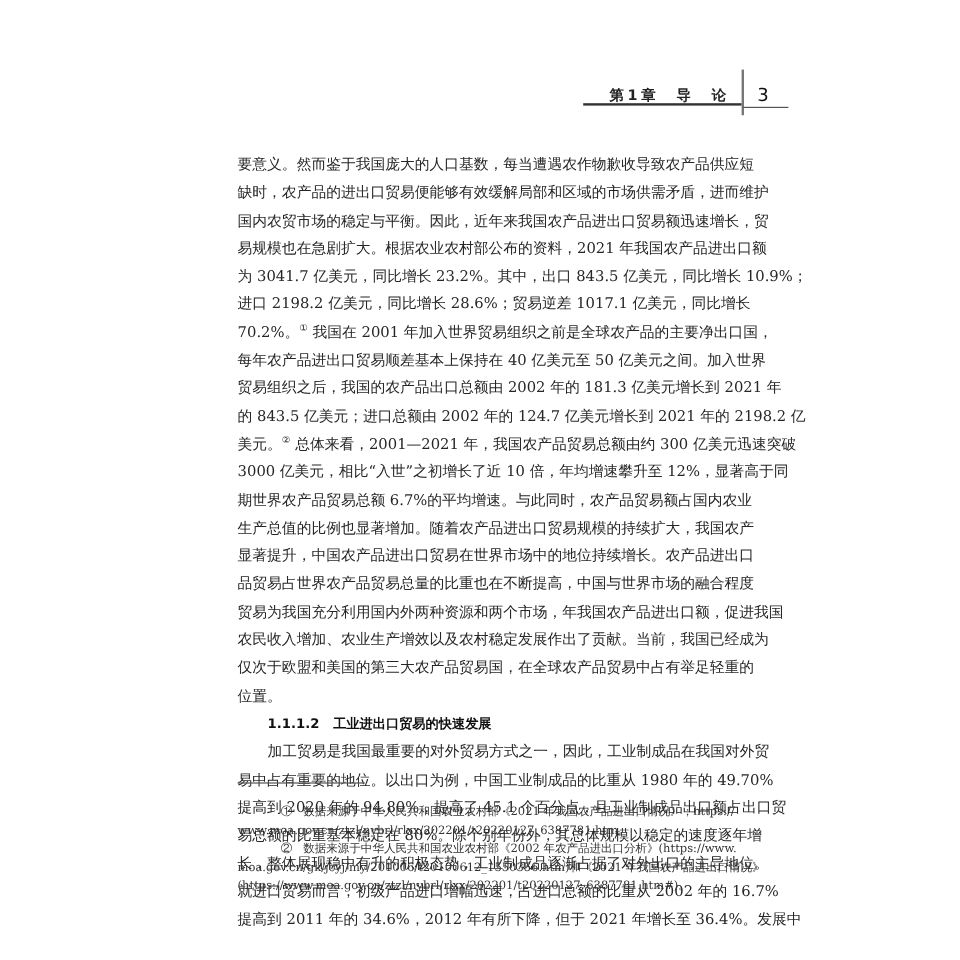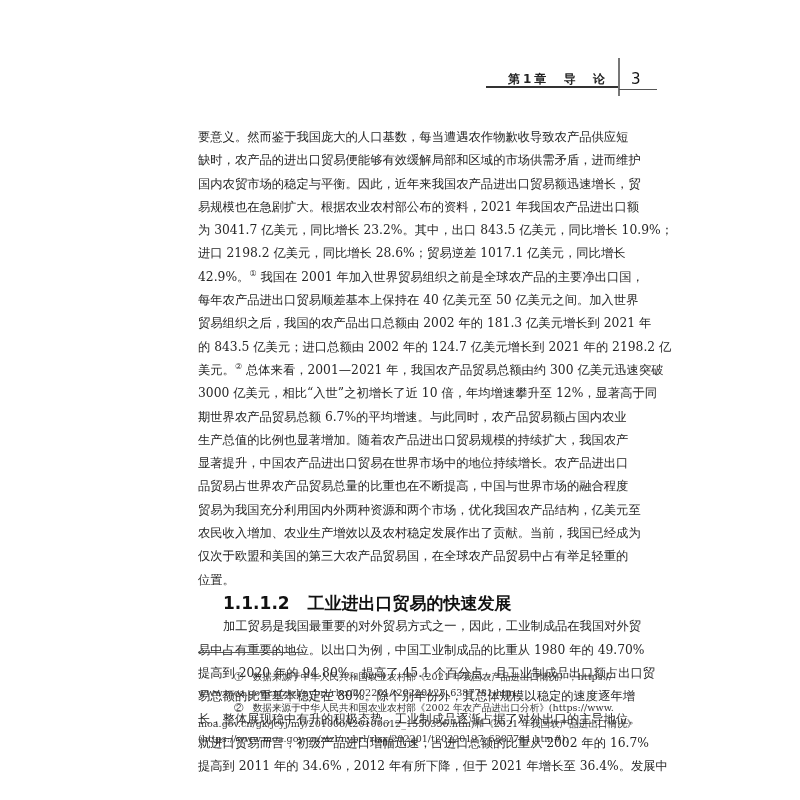--- a/index.html
+++ b/index.html
@@ -12,21 +12,21 @@
   .hdr-vline { position:absolute; left:618px; top:58px; width:1.5px; height:38px; background:#777; }
   .hdr-num { position:absolute; left:631px; top:70px; font-family:"DejaVu Sans","Liberation Sans",sans-serif;
              font-size:15px; color:#111; }
   .hdr-numrule { position:absolute; left:619px; top:89px; width:38px; height:1px; background:#555; }
   .body-text { position:absolute; left:198px; top:106px; width:412px; font-size:12.3px; line-height:23.3px;
                text-align:justify; color:#262626;margin-top:20px; }
   .line { display:block; white-space:nowrap; text-align-last:justify; text-align:justify; }
   .line.last { text-align-last:left; }
   .indent { padding-left:25px; }
   sup { font-size:8px; line-height:0; }
-  .section-heading { display:block; font-family:"DejaVu Sans","Liberation Sans",sans-serif; font-size:17px;
+  .section-heading { display:block; font-family:"DejaVu Sans","Liberation Sans",sans-serif; font-size:11px;
                      color:#111; padding-left:25px; margin:0; line-height:23.3px; white-space:pre; }
   .fn-rule { position:absolute; left:198px; top:652px; width:106px; height:1px; background:#555; }
   .footnotes { position:absolute; left:198px; top:669px; width:412px; font-size:9.6px; line-height:15.5px; color:#333; }
   .fn .line { text-align-last:justify; }
   .fn .line.last { text-align-last:left; }
   .fn-indent { padding-left:36px; }
 </style>
 </head>
 <body>
 
@@ -38,31 +38,31 @@
   <div class="hdr-num">3</div>
   <div class="hdr-numrule"></div>
 
   <div class="body-text">
     <span class="line">要意义。然而鉴于我国庞大的人口基数，每当遭遇农作物歉收导致农产品供应短</span>
     <span class="line">缺时，农产品的进出口贸易便能够有效缓解局部和区域的市场供需矛盾，进而维护</span>
     <span class="line">国内农贸市场的稳定与平衡。因此，近年来我国农产品进出口贸易额迅速增长，贸</span>
     <span class="line">易规模也在急剧扩大。根据农业农村部公布的资料，2021 年我国农产品进出口额</span>
     <span class="line">为 3041.7 亿美元，同比增长 23.2%。其中，出口 843.5 亿美元，同比增长 10.9%；</span>
     <span class="line">进口 2198.2 亿美元，同比增长 28.6%；贸易逆差 1017.1 亿美元，同比增长</span>
-    <span class="line"><span>42.9%。</span><sup>①</sup> <span>我国在 2001 年加入世界贸易组织之前是全球农产品的主要净出口国，</span></span>
+    <span class="line"><span>70.2%。</span><sup>①</sup> <span>我国在 2001 年加入世界贸易组织之前是全球农产品的主要净出口国，</span></span>
     <span class="line">每年农产品进出口贸易顺差基本上保持在 40 亿美元至 50 亿美元之间。加入世界</span>
     <span class="line">贸易组织之后，我国的农产品出口总额由 2002 年的 181.3 亿美元增长到 2021 年</span>
     <span class="line">的 843.5 亿美元；进口总额由 2002 年的 124.7 亿美元增长到 2021 年的 2198.2 亿</span>
     <span class="line"><span>美元。</span><sup>②</sup> <span>总体来看，2001—2021 年，我国农产品贸易总额由约 300 亿美元迅速突破</span></span>
     <span class="line">3000 亿美元，相比“入世”之初增长了近 10 倍，年均增速攀升至 12%，显著高于同</span>
     <span class="line">期世界农产品贸易总额 6.7%的平均增速。与此同时，农产品贸易额占国内农业</span>
     <span class="line">生产总值的比例也显著增加。随着农产品进出口贸易规模的持续扩大，我国农产</span>
     <span class="line">显著提升，中国农产品进出口贸易在世界市场中的地位持续增长。农产品进出口</span>
     <span class="line">品贸易占世界农产品贸易总量的比重也在不断提高，中国与世界市场的融合程度</span>
-    <span class="line">贸易为我国充分利用国内外两种资源和两个市场，优化我国农产品结构，亿美元至</span>
+    <span class="line">贸易为我国充分利用国内外两种资源和两个市场，年我国农产品进出口额，促进我国</span>
     <span class="line">农民收入增加、农业生产增效以及农村稳定发展作出了贡献。当前，我国已经成为</span>
     <span class="line">仅次于欧盟和美国的第三大农产品贸易国，在全球农产品贸易中占有举足轻重的</span>
     <span class="line last">位置。</span>
 
     <h3 class="section-heading">1.1.1.2   工业进出口贸易的快速发展</h3>
 
     <span class="line indent">加工贸易是我国最重要的对外贸易方式之一，因此，工业制成品在我国对外贸</span>
     <span class="line">易中占有重要的地位。以出口为例，中国工业制成品的比重从 1980 年的 49.70%</span>
     <span class="line">提高到 2020 年的 94.80%，提高了 45.1 个百分点，且工业制成品出口额占出口贸</span>
     <span class="line">易总额的比重基本稳定在 80%。除个别年份外，其总体规模以稳定的速度逐年增</span>

